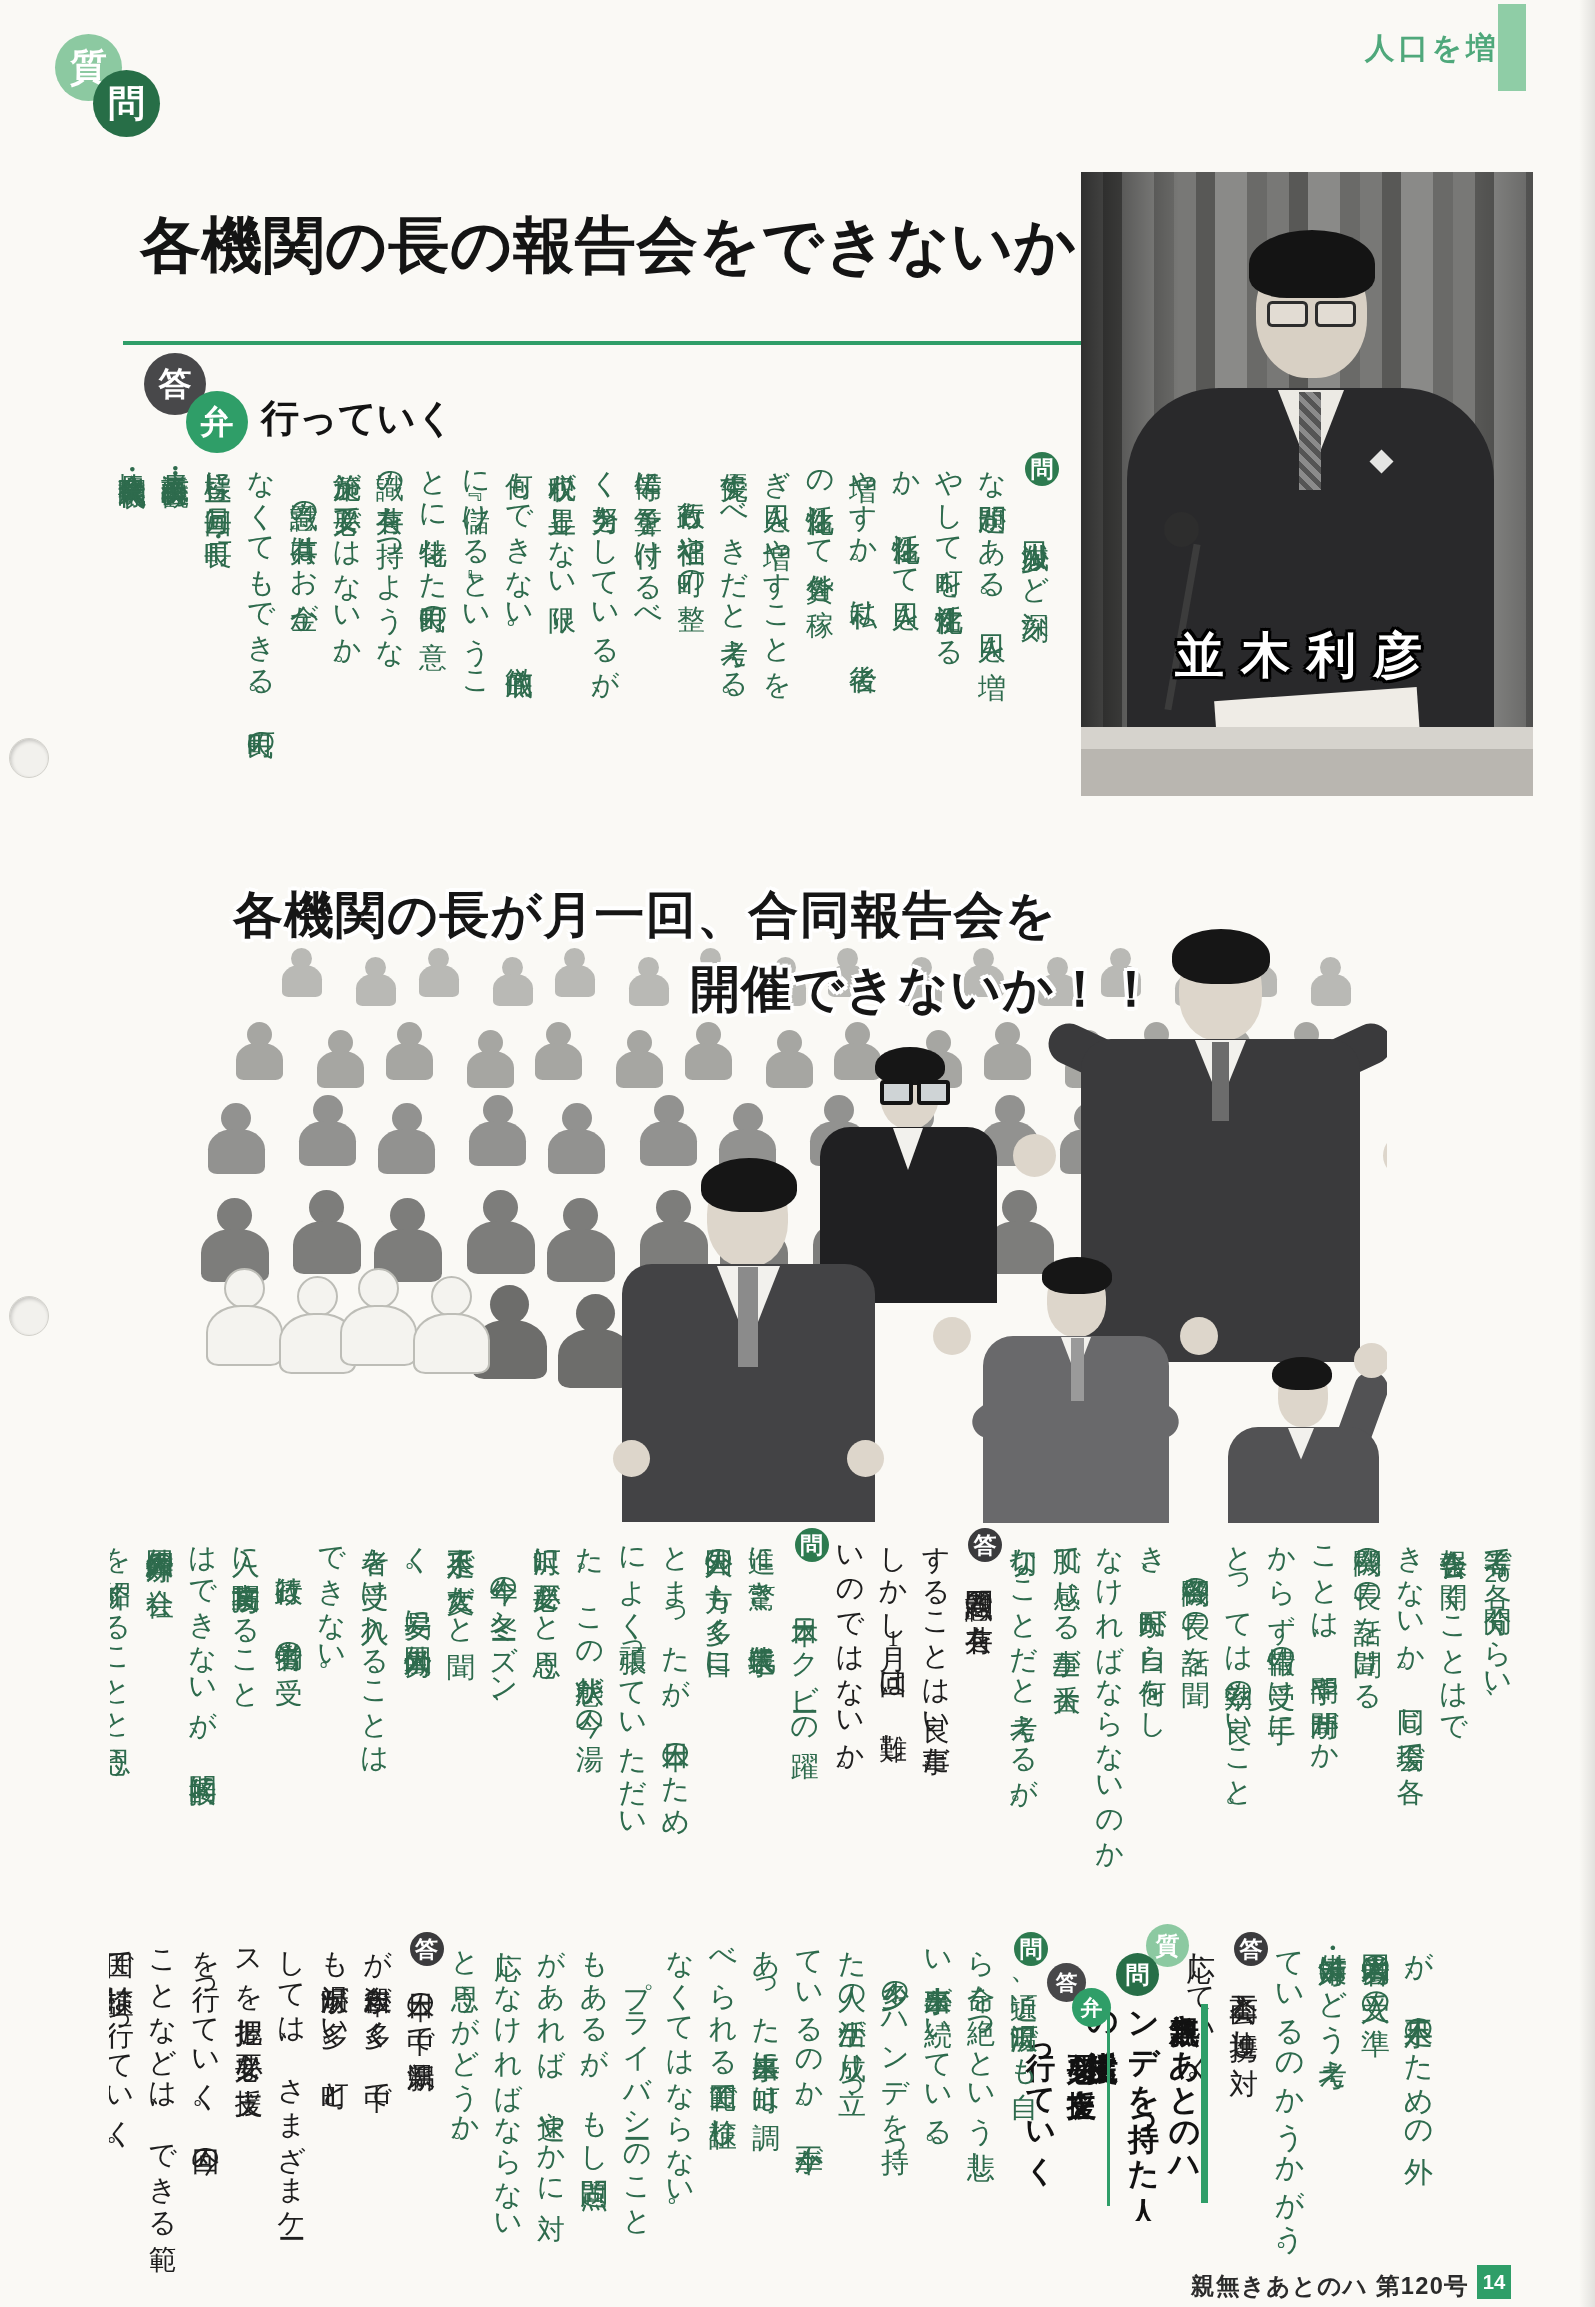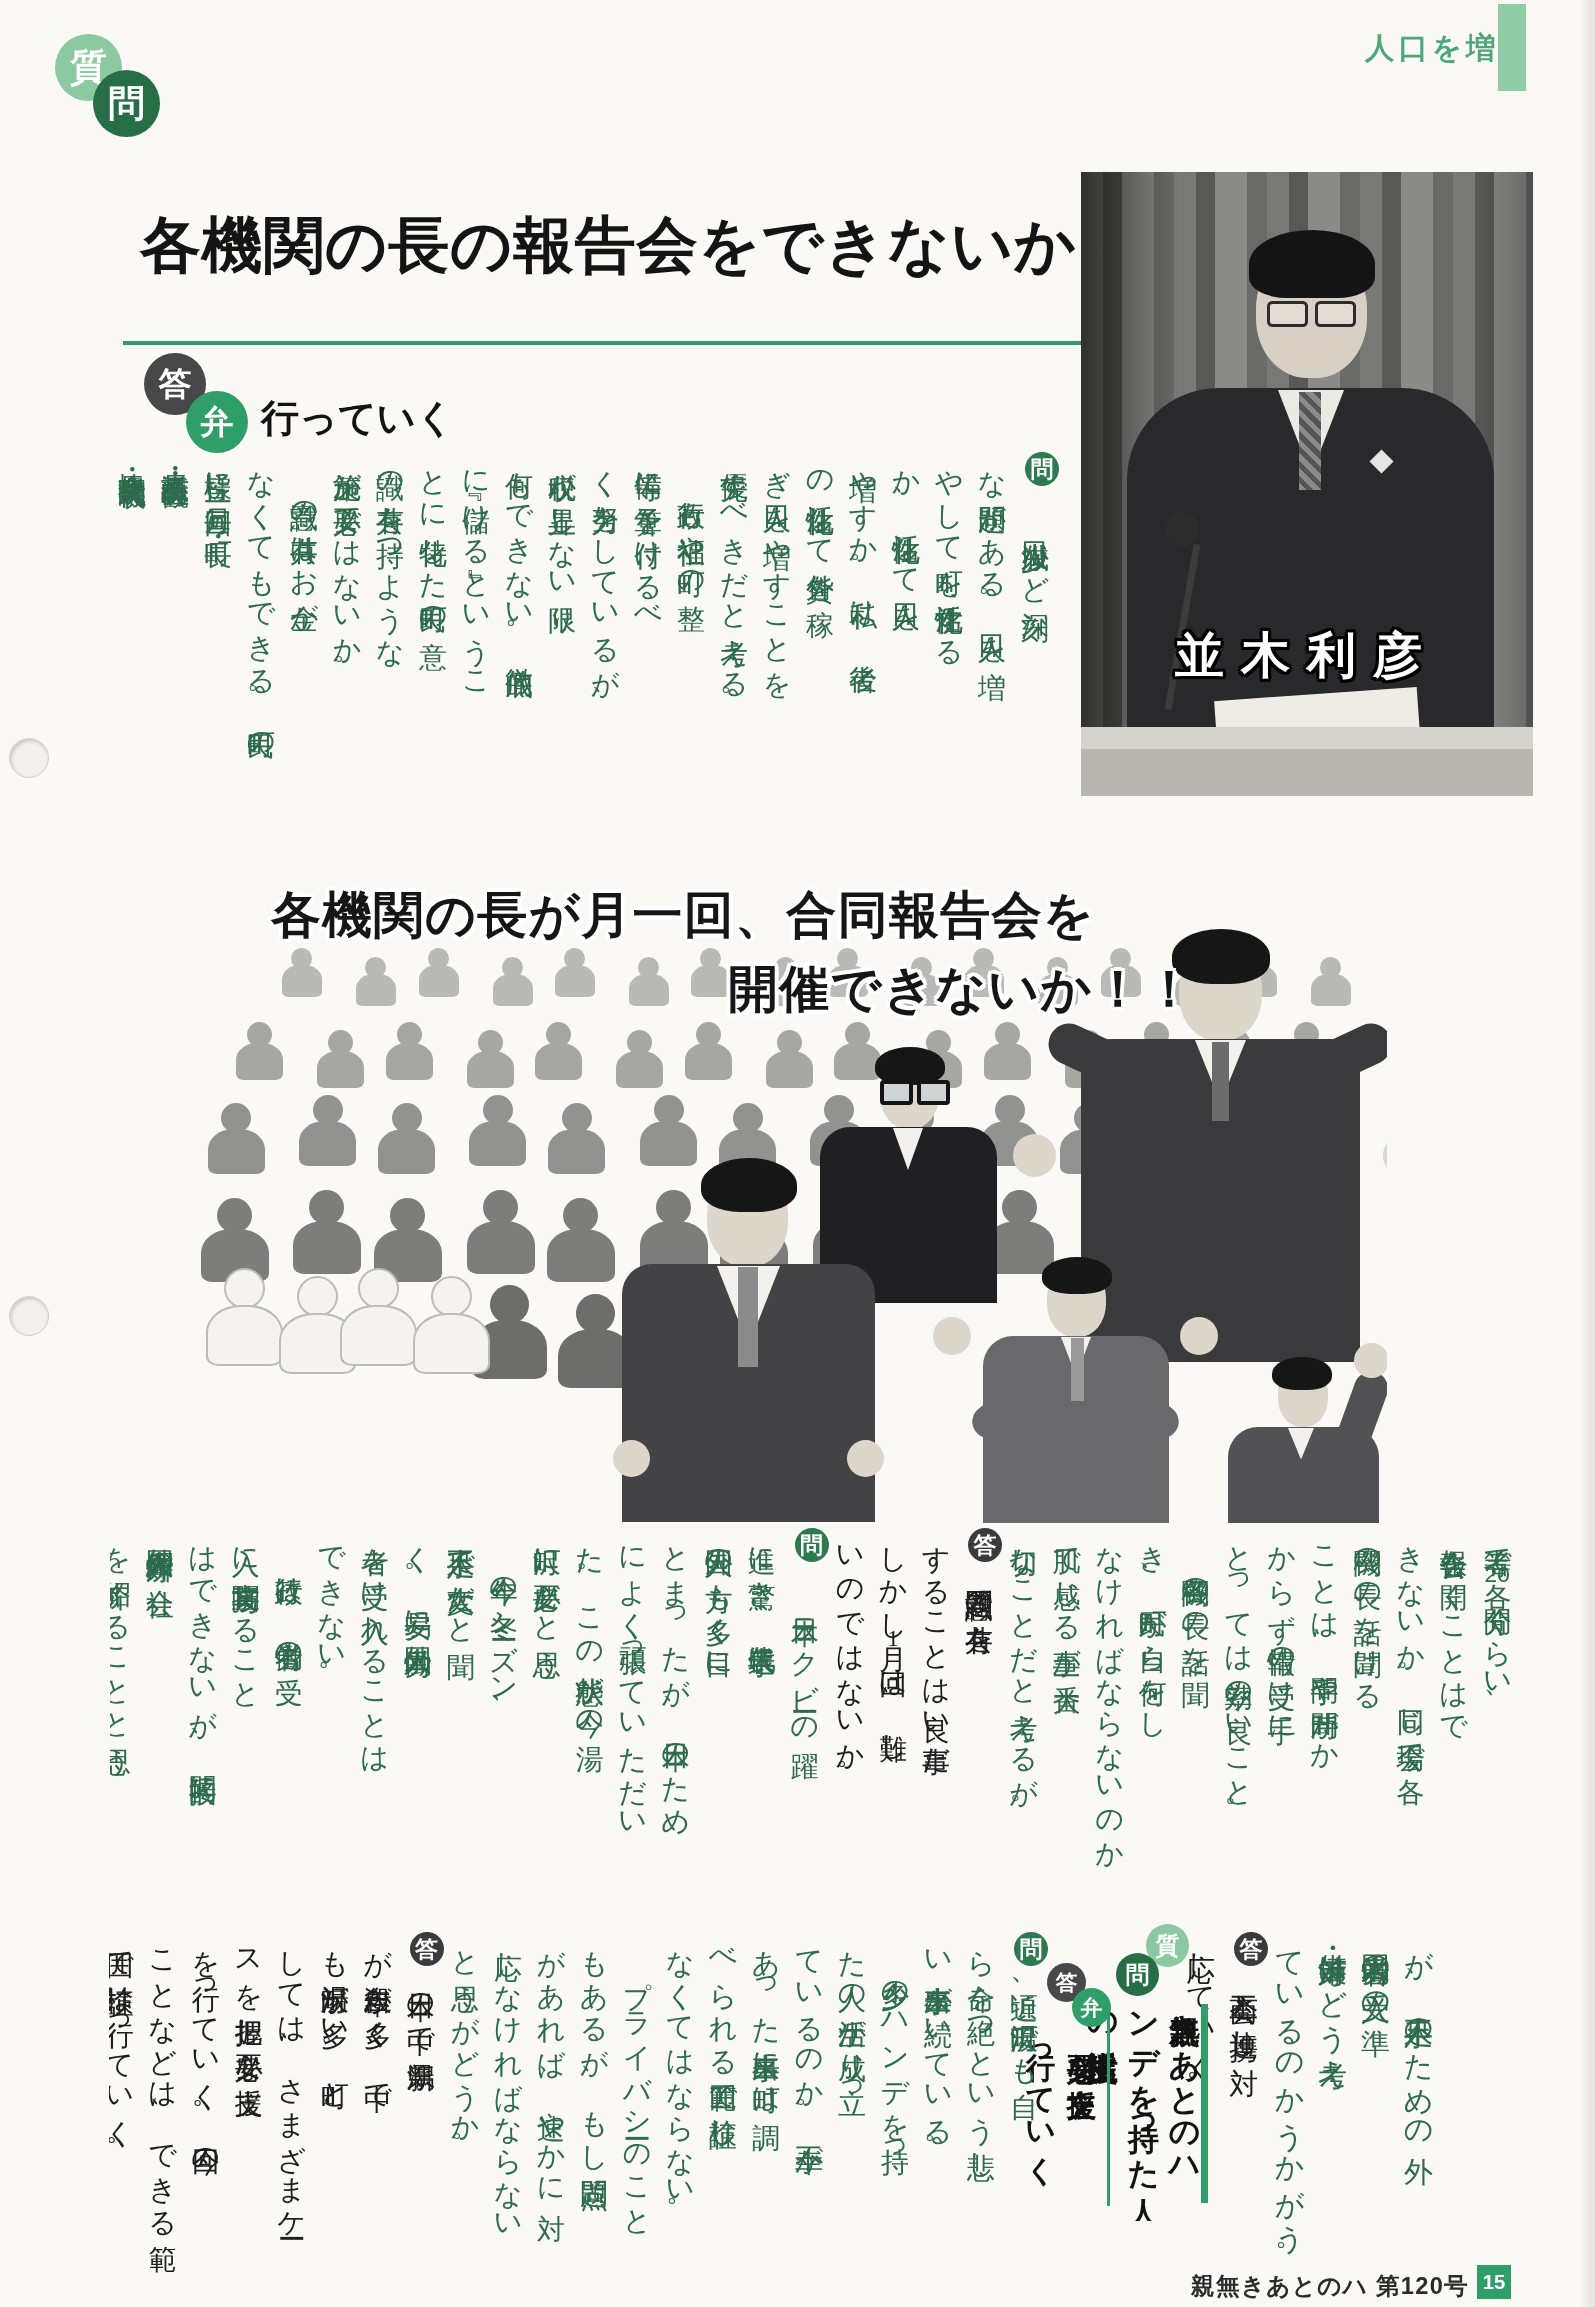--- a/index.html
+++ b/index.html
@@ -82,21 +82,21 @@
   .man div{position:absolute;}
   .m-hair{background:#161616;border-radius:50% 50% 40% 40%;}
   .m-face{background:#ddd6cb;border-radius:46%;}
   .m-hand{background:#ddd6cb;border-radius:50%;}
   .m-body{border-radius:30px 30px 0 0;}
   .m-shirt{background:#f2f1ed;clip-path:polygon(0 0,100% 0,50% 100%);}
   .m-arm{border-radius:22px;}
   .m-glasses{display:flex;gap:3.9px;}
   .m-glasses div{position:static;width:25px;height:17px;border:4.6px solid #141414;border-radius:3.9px;background:#cfd4d6;}
   .illus-cap{position:absolute;font-size:50px;font-weight:900;color:#161616;letter-spacing:1.3px;z-index:6;white-space:nowrap;
-    text-shadow:-3.3px -3.3px 0 #fff,3.3px -3.3px 0 #fff,-3.3px 3.3px 0 #fff,3.3px 3.3px 0 #fff,-3.9px 0 0 #fff,3.9px 0 0 #fff,0 -3.9px 0 #fff,0 3.9px 0 #fff;margin-left:38px;}
+    text-shadow:-3.3px -3.3px 0 #fff,3.3px -3.3px 0 #fff,-3.3px 3.3px 0 #fff,3.3px 3.3px 0 #fff,-3.9px 0 0 #fff,3.9px 0 0 #fff,0 -3.9px 0 #fff,0 3.9px 0 #fff;}
   
   .footer-pub{position:absolute;left:1115px;top:2270px;width:354px;text-align:right;font-size:23.6px;
     font-weight:600;color:#2b2b2b;letter-spacing:1.3px;}
   .footer-page{position:absolute;left:1477px;top:2265px;width:34px;height:34px;background:#2f9e68;
     color:#fff;font-size:20.3px;font-weight:700;display:flex;align-items:center;justify-content:center;}
   .hole{position:absolute;left:9.2px;width:38px;height:38px;border-radius:50%;background:#f2f1ed;
     border:1.3px solid #d2d1cb;box-shadow:inset 1.3px 2px 3.9px rgba(0,0,0,.18);}
 </style>
 </head>
 <body>
@@ -551,20 +551,20 @@
       <div class="col col-a">が自殺率が多く、中で</div>
       <div class="col col-a">も湯沢町が多い。町と</div>
       <div class="col col-a">しては、さまざまケー</div>
       <div class="col col-a">スを把握し必要な支援</div>
       <div class="col col-a">を行っていく。今回の</div>
       <div class="col col-a">ことなどは、できる範</div>
       <div class="col col-a">囲で検証は行っていく。</div>
     </section>
 
   <span class="footer-pub">親無きあとのハ 第120号</span>
-  <div class="footer-page">15</div>
+  <div class="footer-page">14</div>
 
   <div class="hole" style="top:738px;"></div>
   <div class="hole" style="top:1296px;"></div>
 
   <div class="edge-shadow"></div>
 </div>
 
 
 </body></html>

